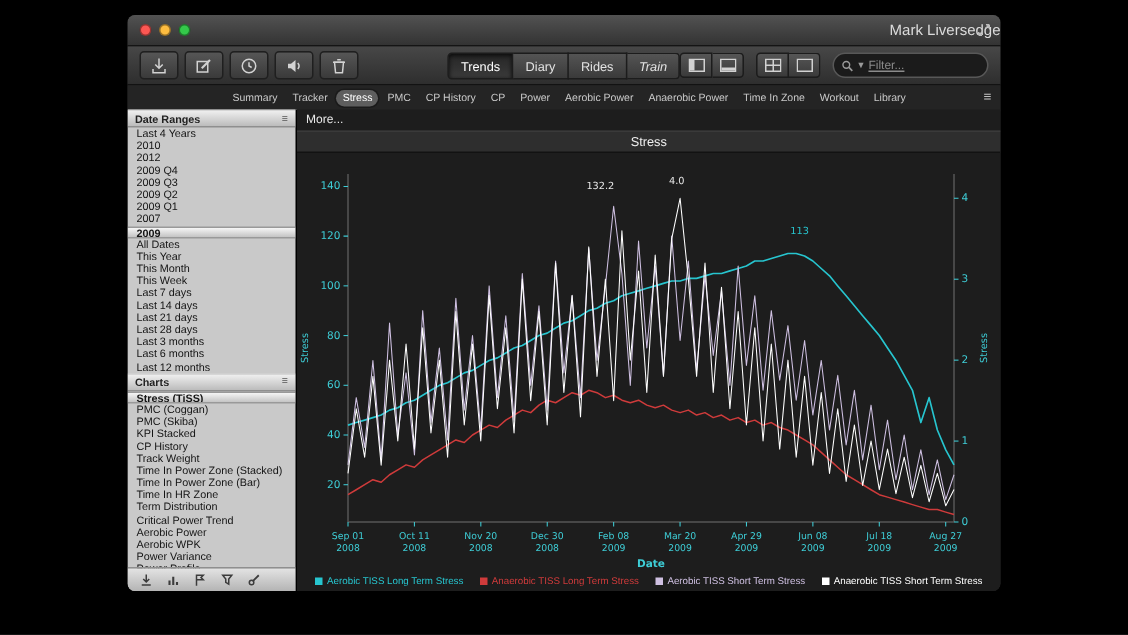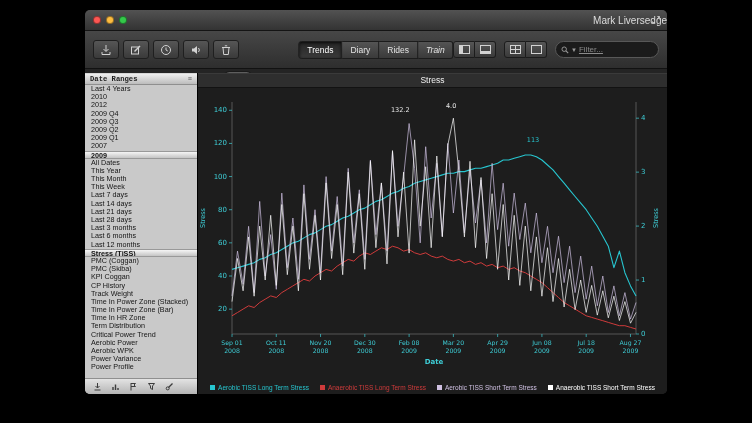--- a/index.html
+++ b/index.html
@@ -5,21 +5,21 @@
   html,body{margin:0;padding:0;}
   body{width:752px;height:423px;background:#000;font-family:"Liberation Sans",sans-serif;position:relative;overflow:hidden;}
   .window{position:absolute;left:85px;top:10px;width:582px;height:384px;background:#2a2a2a;border-radius:5px;overflow:hidden;box-shadow:0 10px 30px rgba(0,0,0,.9);}
   
   .titlebar{height:20px;background:linear-gradient(#525252,#333);border-bottom:1px solid #141414;position:relative;display:flex;align-items:center;}
   .lights{position:absolute;left:8px;top:6px;display:flex;gap:5px;}
   .light{width:8px;height:8px;border-radius:50%;border:1px solid rgba(0,0,0,.4);box-sizing:border-box;}
   .title{flex:1;text-align:right;font-size:10px;color:#dcdcdc;}
   .fs-btn{position:absolute;right:6px;top:5px;width:10px;height:10px;}
   
-  .toolbar{height:38px;background:linear-gradient(#474747,#2e2e2e);border-bottom:1px solid #121212;position:relative;display:flex;align-items:center;padding:0 8px;box-sizing:border-box;text-align:right;}
+  .toolbar{height:26px;background:linear-gradient(#474747,#2e2e2e);border-bottom:1px solid #121212;position:relative;display:flex;align-items:center;padding:0 8px;box-sizing:border-box;text-align:right;}
   .tool-group{display:flex;gap:4px;}
   .tool-btn{width:24px;height:17px;background:linear-gradient(#565656,#3a3a3a);border:1px solid #1f1f1f;border-radius:3px;display:flex;align-items:center;justify-content:center;}
   .seg{position:absolute;left:50%;transform:translateX(-50%);display:flex;}
   .seg-btn{font-size:8.5px;color:#e3e3e3;padding:0 8px;height:16px;line-height:16px;background:linear-gradient(#545454,#3a3a3a);border:1px solid #1c1c1c;border-left:none;white-space:nowrap;}
   .seg-btn:first-child{border-left:1px solid #1c1c1c;border-radius:3px 0 0 3px;}
   .seg-btn:last-child{border-radius:0 3px 3px 0;font-style:italic;}
   .seg-btn.selected{background:linear-gradient(#262626,#3a3a3a);color:#fff;box-shadow:inset 0 1px 3px #0a0a0a;}
   .toolbar-right{position:absolute;right:8px;display:flex;gap:8px;align-items:center;}
   .mini-seg{display:flex;}
   .mini-btn{width:20px;height:15px;background:linear-gradient(#565656,#3a3a3a);border:1px solid #1c1c1c;border-left:none;display:flex;align-items:center;justify-content:center;}
@@ -30,21 +30,21 @@
   .filter-text{font-size:8px;color:#8b8b8b;text-decoration:underline;}
   
   .tabbar{height:17px;background:#242424;border-bottom:1px solid #101010;display:flex;align-items:center;padding:0 6px 0 66px;gap:2px;position:relative;}
   .tab{font-size:7px;color:#c9c9c9;padding:2px 4px;border-radius:7px;white-space:nowrap;}
   .tab.selected{background:#5e5e5e;color:#fff;box-shadow:0 0 0 1px #1a1a1a;}
   .tab-menu{position:absolute;right:6px;color:#c0c0c0;font-size:9px;top:2px;}
   
   .content{position:absolute;top:63px;left:0;right:0;bottom:0;display:flex;}
   .sidebar{width:113px;background:#c9c9c9;position:relative;overflow:hidden;border-right:1px solid #000;box-sizing:border-box;flex:none;}
   .side-scroll{position:absolute;top:0;left:0;right:0;bottom:15px;overflow:hidden;}
-  .side-header{height:10px;background:linear-gradient(#eee,#bcbcbc);border-bottom:1px solid #8f8f8f;border-top:1px solid #d6d6d6;font-weight:bold;font-size:7.2px;color:#222;display:flex;align-items:center;justify-content:space-between;padding:0 5px;font-family:Liberation Mono, monospace;}
+  .side-header{height:10px;background:linear-gradient(#eee,#bcbcbc);border-bottom:1px solid #8f8f8f;border-top:1px solid #d6d6d6;font-weight:bold;font-size:7.2px;color:#222;display:flex;align-items:center;justify-content:space-between;padding:0 5px;}
   .side-header .hdr-menu{font-size:7px;color:#555;}
   .side-item{height:8.2px;line-height:8.2px;font-size:7.2px;color:#141414;padding-left:6px;white-space:nowrap;overflow:hidden;}
   .side-item.selected{background:linear-gradient(#f5f5f5,#c4c4c4);border-top:1px solid #999;border-bottom:1px solid #999;box-sizing:border-box;font-weight:bold;}
   .side-toolbar{position:absolute;bottom:0;left:0;right:0;height:15px;background:linear-gradient(#e3e3e3,#b4b4b4);border-top:1px solid #8f8f8f;display:flex;align-items:center;gap:9px;padding:0 8px;}
   
   .chartpane{flex:1;background:#1d1d1d;display:flex;flex-direction:column;position:relative;min-width:0;}
   .more{height:12px;font-size:8px;color:#e8e8e8;padding:2px 0 0 6px;}
   .chart-title-strip{height:13px;background:#2e2e2e;border-top:1px solid #3a3a3a;border-bottom:1px solid #121212;text-align:center;font-size:8.5px;color:#f0f0f0;line-height:13px;}
   .chart-holder{flex:1;overflow:hidden;}
   .legend{height:14px;display:flex;align-items:center;justify-content:center;gap:11px;}
@@ -187,24 +187,28 @@
           <div class="side-item">This Year</div>
           <div class="side-item">This Month</div>
           <div class="side-item">This Week</div>
           <div class="side-item">Last 7 days</div>
           <div class="side-item">Last 14 days</div>
           <div class="side-item">Last 21 days</div>
           <div class="side-item">Last 28 days</div>
           <div class="side-item">Last 3 months</div>
           <div class="side-item">Last 6 months</div>
           <div class="side-item">Last 12 months</div>
+          <div class="side-header">
+            <span>Charts</span>
+            <span class="hdr-menu">≡</span>
+          </div>
           <div class="side-item selected">Stress (TiSS)</div>
           <div class="side-item">PMC (Coggan)</div>
           <div class="side-item">PMC (Skiba)</div>
-          <div class="side-item">KPI Coggan</div>
+          <div class="side-item">KPI Stacked</div>
           <div class="side-item">CP History</div>
           <div class="side-item">Track Weight</div>
           <div class="side-item">Time In Power Zone (Stacked)</div>
           <div class="side-item">Time In Power Zone (Bar)</div>
           <div class="side-item">Time In HR Zone</div>
           <div class="side-item">Term Distribution</div>
           <div class="side-item">Critical Power Trend</div>
           <div class="side-item">Aerobic Power</div>
           <div class="side-item">Aerobic WPK</div>
           <div class="side-item">Power Variance</div>
@@ -224,20 +228,21 @@
             <path d="M1.5 1.5h6L5.5 4v3.5l-2-1.2V4z" stroke="#3c3c3c" fill="none" stroke-width="1"></path>
           </svg>
         <svg width="9" height="9" viewBox="0 0 9 9">
             <path d="M3.5 5.5 7.5 1.5" stroke="#3c3c3c" stroke-width="1.2" fill="none"></path>
             <circle cx="2.7" cy="6.4" r="1.5" stroke="#3c3c3c" fill="none" stroke-width="1"></circle>
           </svg>
       </div>
     </div>
 
     <div class="chartpane">
+      <div class="more">More...</div>
       <div class="chart-title-strip">Stress</div>
       <div class="chart-holder"><svg width="468" height="282">
             <line x1="34" y1="14" x2="34" y2="246" stroke="#565656"></line>
             <line x1="438" y1="14" x2="438" y2="246" stroke="#565656"></line>
             <line x1="34" y1="246" x2="438" y2="246" stroke="#565656"></line>
             <line x1="31" y1="221.14285714285714" x2="34" y2="221.14285714285714" stroke="#3ecdd6" stroke-width="0.7"></line>
             <text x="29" y="223.14285714285714" fill="#3ecdd6" font-size="7" text-anchor="end" font-family="&quot;DejaVu Sans&quot;, sans-serif">20</text>
             <line x1="31" y1="188" x2="34" y2="188" stroke="#3ecdd6" stroke-width="0.7"></line>
             <text x="29" y="190" fill="#3ecdd6" font-size="7" text-anchor="end" font-family="&quot;DejaVu Sans&quot;, sans-serif">40</text>
             <line x1="31" y1="154.85714285714286" x2="34" y2="154.85714285714286" stroke="#3ecdd6" stroke-width="0.7"></line>

